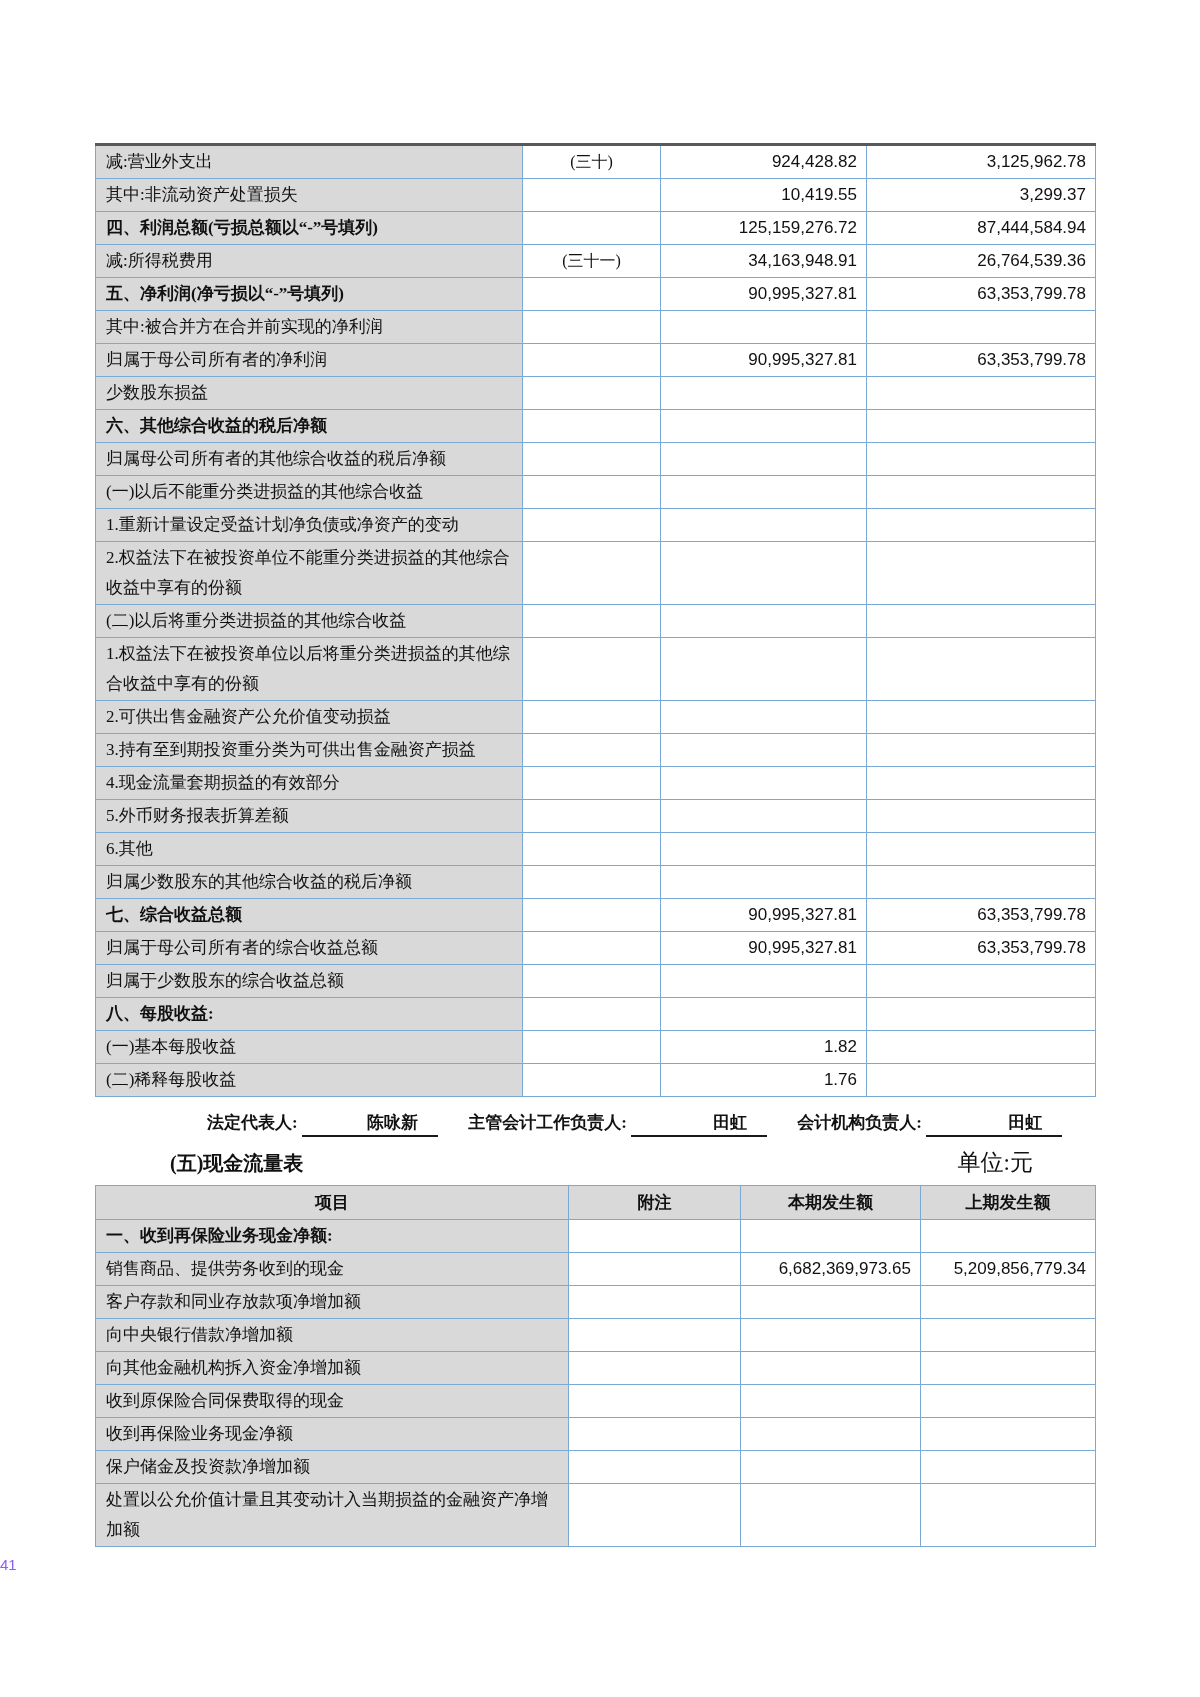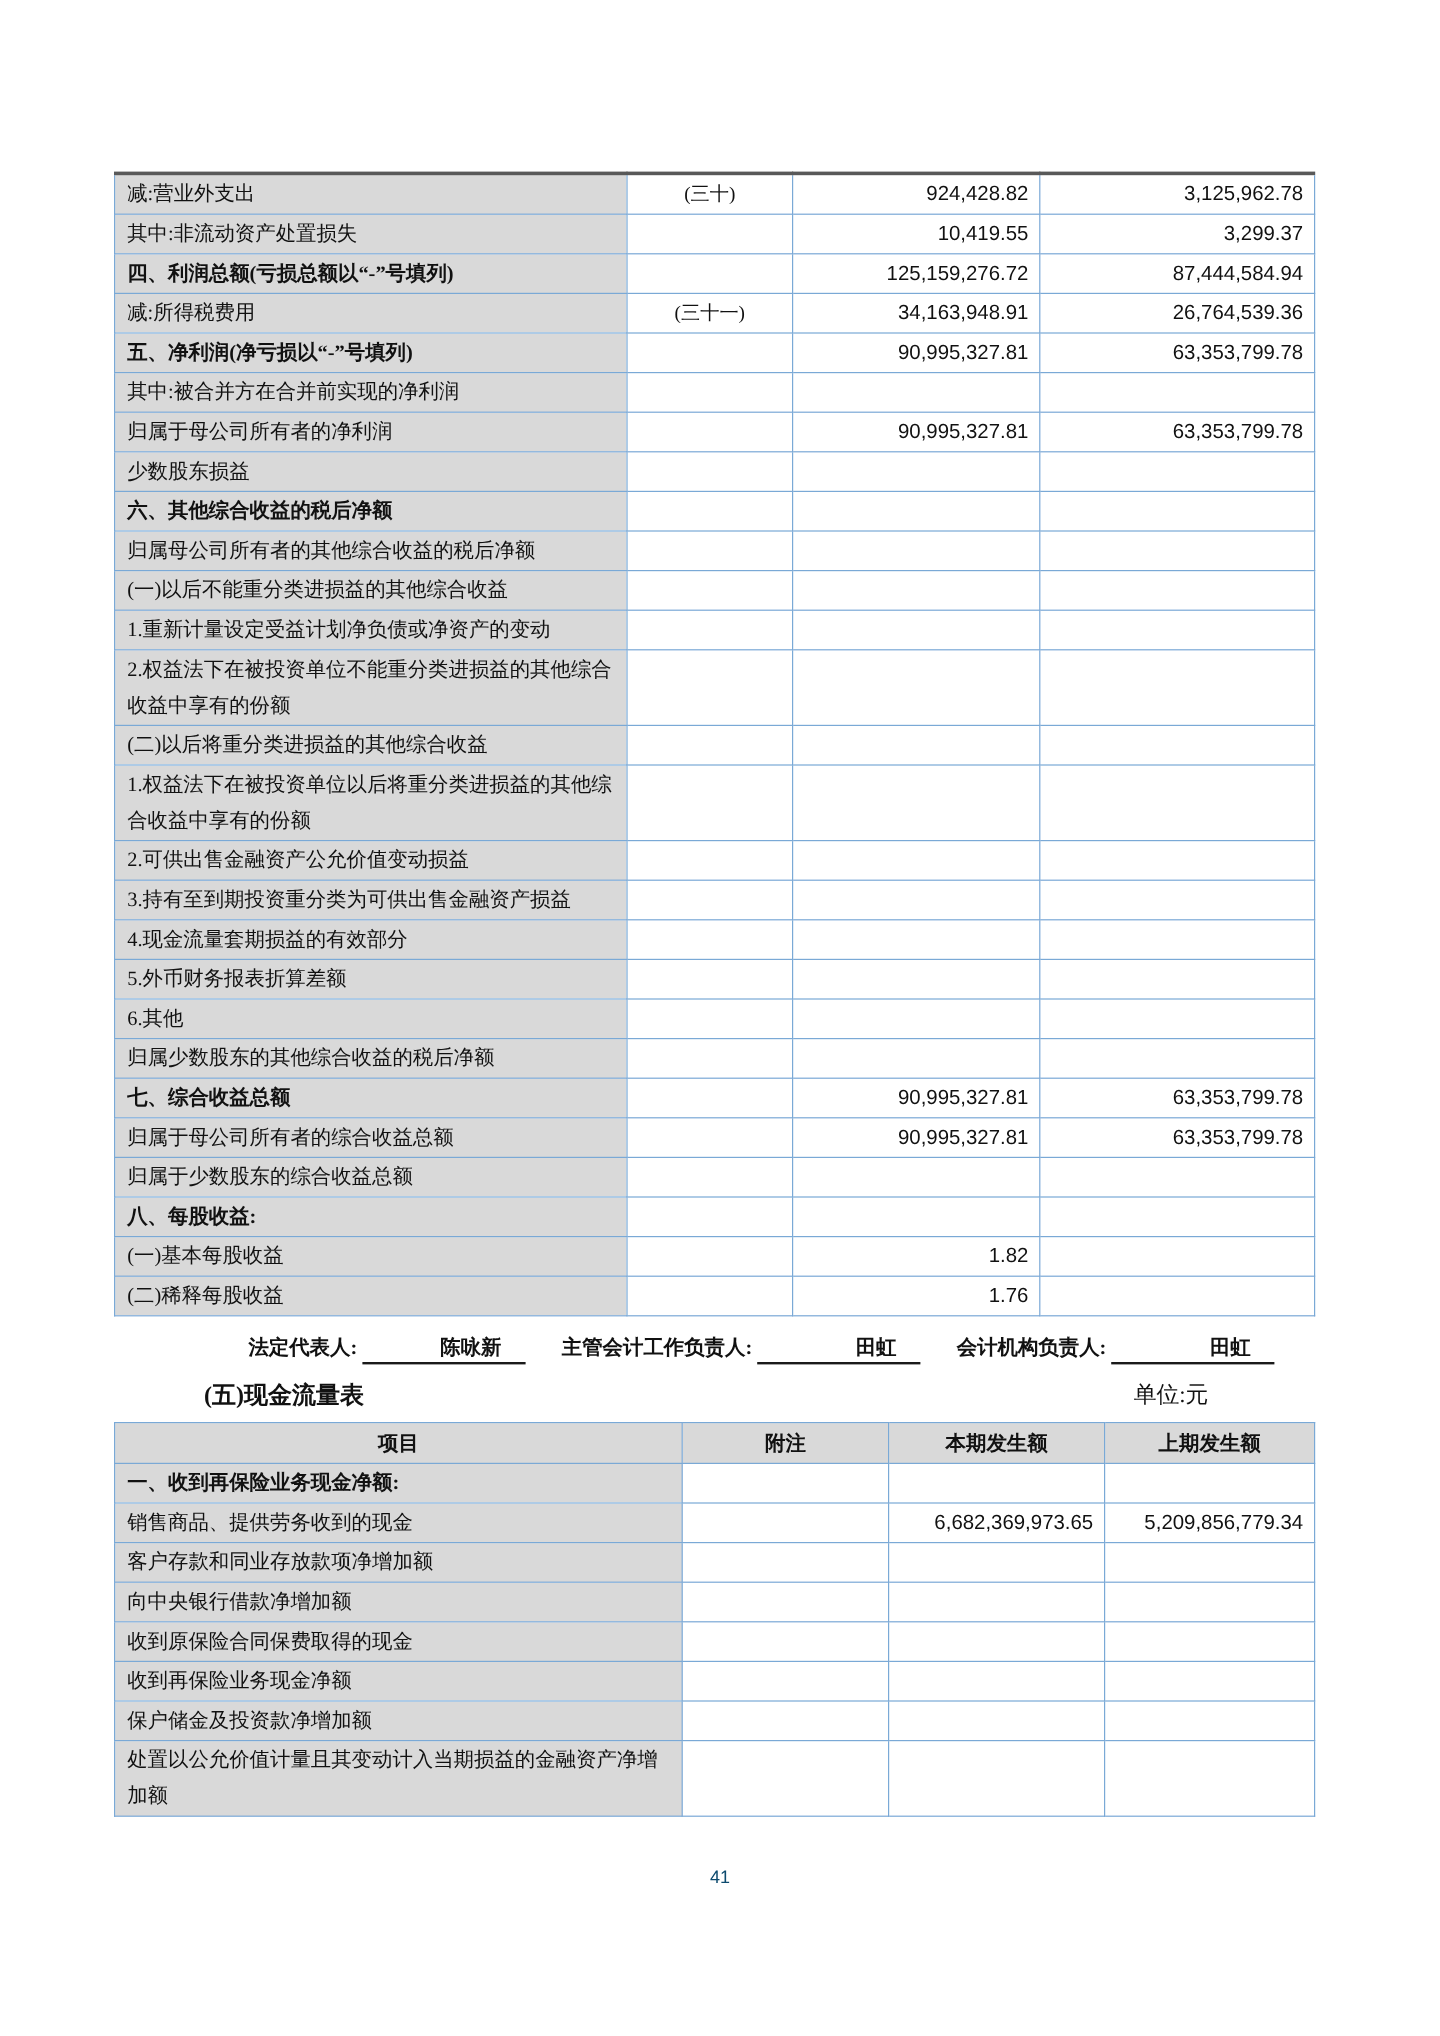--- a/index.html
+++ b/index.html
@@ -26,24 +26,24 @@
 
   .signature{margin-top:14px;padding-left:112px;font-weight:bold;font-size:17px;
        line-height:24px;white-space:nowrap;}
   .signature .grp{margin-right:26px;}
   .uline{display:inline-block;min-width:96px;text-align:right;
        border-bottom:2px solid #1a1a1a;padding:0 20px;font-weight:bold;}
 
   .cfhead{display:flex;justify-content:space-between;align-items:flex-end;
        margin-top:12px;line-height:28px;}
   .cf-title{padding-left:75px;font-weight:bold;font-size:20px;}
-  .cf-unit{margin-right:88px;font-size:19px;}
-
-  .page-number{position:absolute;top:1556px;left:0;width:1200px;text-align:center;
-       font-size:15px;font-family:"Liberation Sans","DejaVu Sans",sans-serif;color:#0c4a6e;}
+  .cf-unit{margin-right:62px;font-size:23px;}
+
+  .page-number{position:absolute;top:1556px;left:0;width:1200px;text-align:left;
+       font-size:15px;font-family:"Liberation Sans","DejaVu Sans",sans-serif;color:#8b5cf6;}
 </style>
 </head>
 <body>
 
 <div class="page">
   <div class="content">
 
     <table class="tbl1">
       <colgroup>
         <col style="width:427px">
@@ -265,20 +265,26 @@
             <td class="num"></td>
             <td class="num"></td>
           </tr>
           <tr class="r">
             <td class="lbl">向中央银行借款净增加额</td>
             <td class="note"></td>
             <td class="num"></td>
             <td class="num"></td>
           </tr>
           <tr class="r">
+            <td class="lbl">向其他金融机构拆入资金净增加额</td>
+            <td class="note"></td>
+            <td class="num"></td>
+            <td class="num"></td>
+          </tr>
+          <tr class="r">
             <td class="lbl">收到原保险合同保费取得的现金</td>
             <td class="note"></td>
             <td class="num"></td>
             <td class="num"></td>
           </tr>
           <tr class="r">
             <td class="lbl">收到再保险业务现金净额</td>
             <td class="note"></td>
             <td class="num"></td>
             <td class="num"></td>

